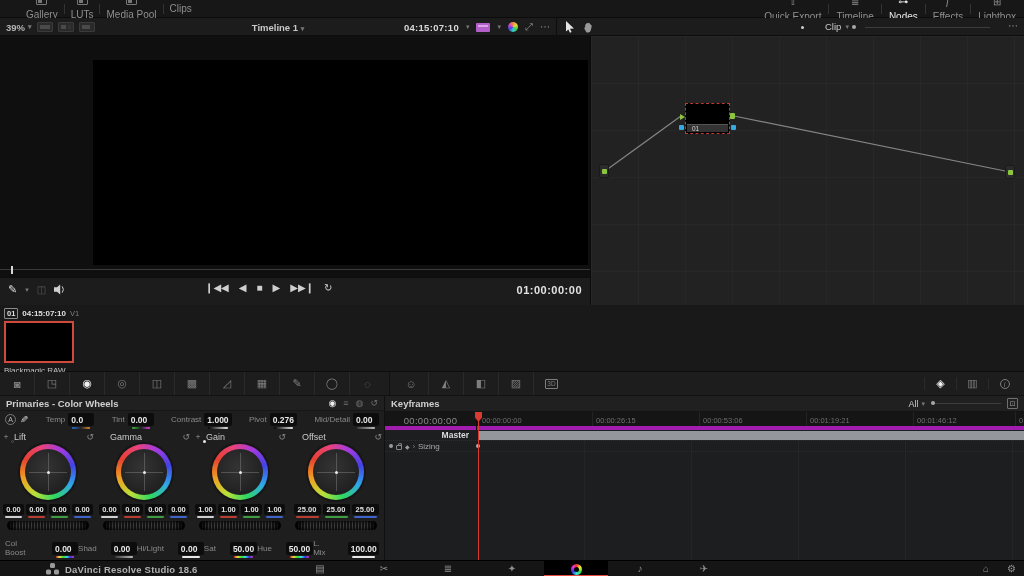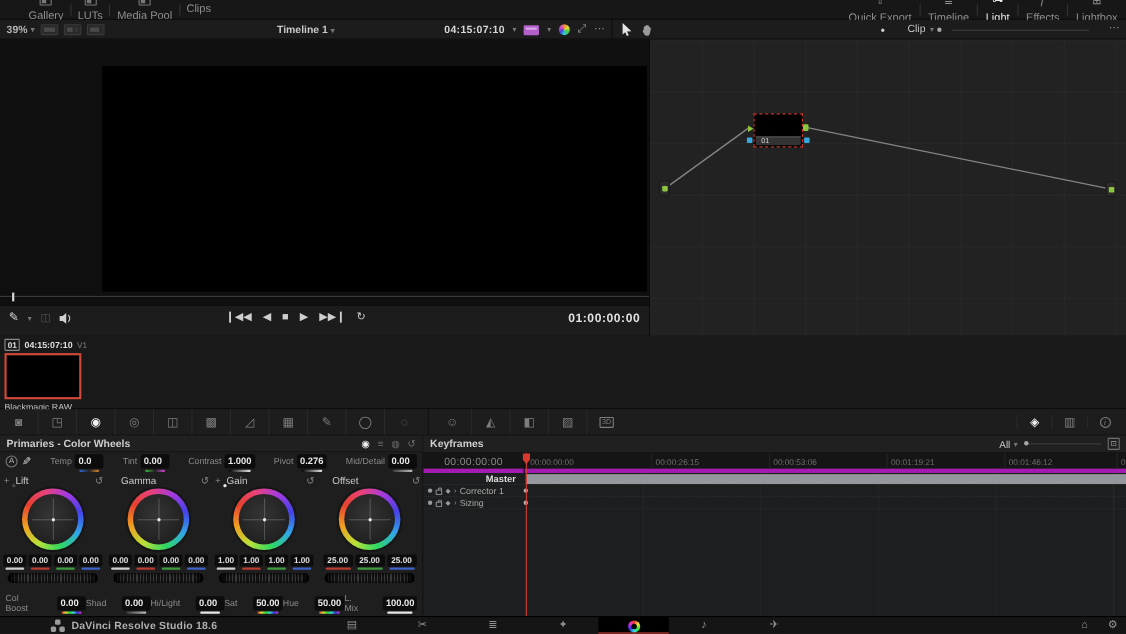--- a/index.html
+++ b/index.html
@@ -226,21 +226,21 @@
         <span>Quick Export</span>
       </span>
     <span class="sep"></span>
     <span class="tb-item">
         <span class="ic">≣</span>
         <span>Timeline</span>
       </span>
     <span class="sep"></span>
     <span class="tb-item active">
         <span class="ic" style="color:#e8e8e8">⊶</span>
-        <span>Light</span>
+        <span>Nodes</span>
       </span>
     <span class="sep"></span>
     <span class="tb-item">
         <span class="ic">ƒ</span>
         <span>Effects</span>
       </span>
     <span class="sep"></span>
     <span class="tb-item">
         <span class="ic">⊞</span>
         <span>Lightbox</span>
@@ -577,30 +577,20 @@
         <div class="kf-label">
             <span class="name">Master</span>
           </div>
       </div>
       <div class="kf-row">
         <div class="kf-label">
           <span class="kf-dot"></span>
           <span class="kf-lock"></span>
           <span class="kf-dia">◆</span>
           <span class="kf-chev">›</span>
-          <span class="name">Corrector 1</span>
-        </div>
-        <span class="kf-key"></span>
-      </div>
-      <div class="kf-row">
-        <div class="kf-label">
-          <span class="kf-dot"></span>
-          <span class="kf-lock"></span>
-          <span class="kf-dia">◆</span>
-          <span class="kf-chev">›</span>
           <span class="name">Sizing</span>
         </div>
         <span class="kf-key"></span>
       </div>
     </div>
     <div class="playhead">
         <div class="playhead-flag"></div>
       </div>
   </div>
 </div>

